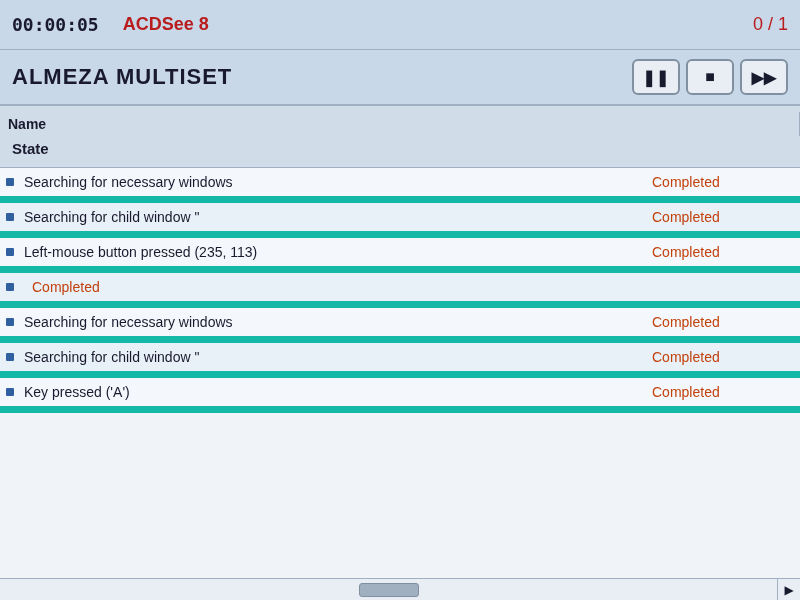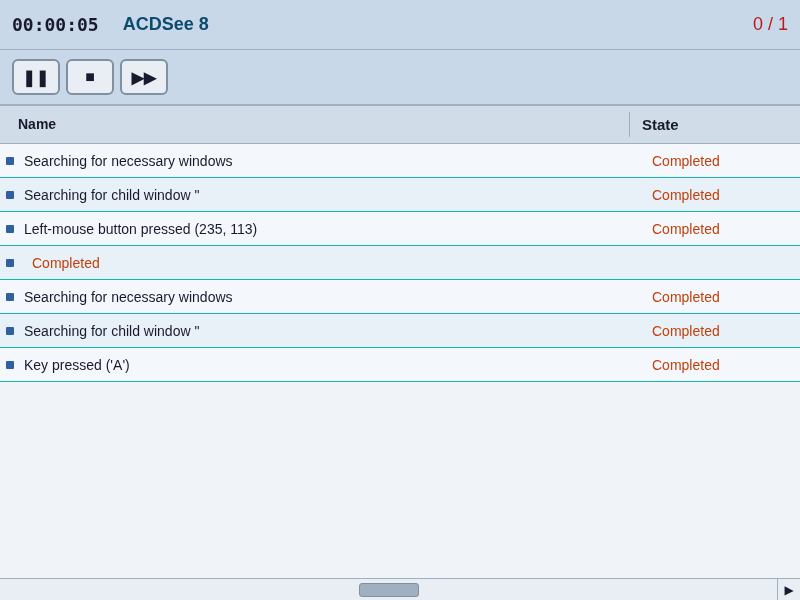--- a/index.html
+++ b/index.html
@@ -29,21 +29,21 @@
     }
     .timer {
       font-size: 18px;
       font-weight: bold;
       color: #1a1a2e;
       font-family: monospace;
     }
     .app-name {
       font-size: 18px;
       font-weight: bold;
-      color: #0c4a6e;
+      color: #b91c1c;
     }
     .counter {
       font-size: 18px;
       font-weight: normal;
       color: #b91c1c;
     }
 
     
     .title-bar {
       display: flex;
@@ -84,21 +84,22 @@
       flex: 1;
       background: #f0f4f8;
       overflow: hidden;
       display: flex;
       flex-direction: column;
     }
     .table-header {
       display: flex;
       background: #d0dce8;
       border-bottom: 1px solid #a0b0c0;
-      padding: 6px 10px;
+      padding: 6px 0;
+      flex-direction: column;
     }
     .col-name-header {
       flex: 1;
       padding: 4px 8px;
       font-weight: bold;
       color: #1a1a2e;
       font-size: 14px;
       border-right: 1px solid #a0b0c0;
     }
     .col-state-header {
@@ -110,21 +111,21 @@
     }
 
     .table-body {
       flex: 1;
       overflow-y: auto;
       overflow-x: hidden;
     }
     .table-row {
       display: flex;
       align-items: center;
-      border-bottom: 1px solid #14b8a6;
+      border-bottom: 7px solid #14b8a6;
       min-height: 34px;
     }
     .table-row:nth-child(even) {
       background: #e8f0f8;
     }
     .table-row:nth-child(odd) {
       background: #f4f8fc;
     }
     .row-icon {
       width: 20px;
@@ -196,20 +197,21 @@
 
 <div class="top-bar">
   <div class="top-bar-left">
     <span class="timer">00:00:05</span>
     <span class="app-name">ACDSee 8</span>
   </div>
   <span class="counter">0 / 1</span>
 </div>
 
 <div class="title-bar">
+  <span class="title-text">ALMEZA MULTISET</span>
   <div class="controls">
     <button class="ctrl-btn">❚❚</button>
     <button class="ctrl-btn">■</button>
     <button class="ctrl-btn">▶▶</button>
   </div>
 </div>
 
 <div class="main-content">
   <div class="table-container">
 

